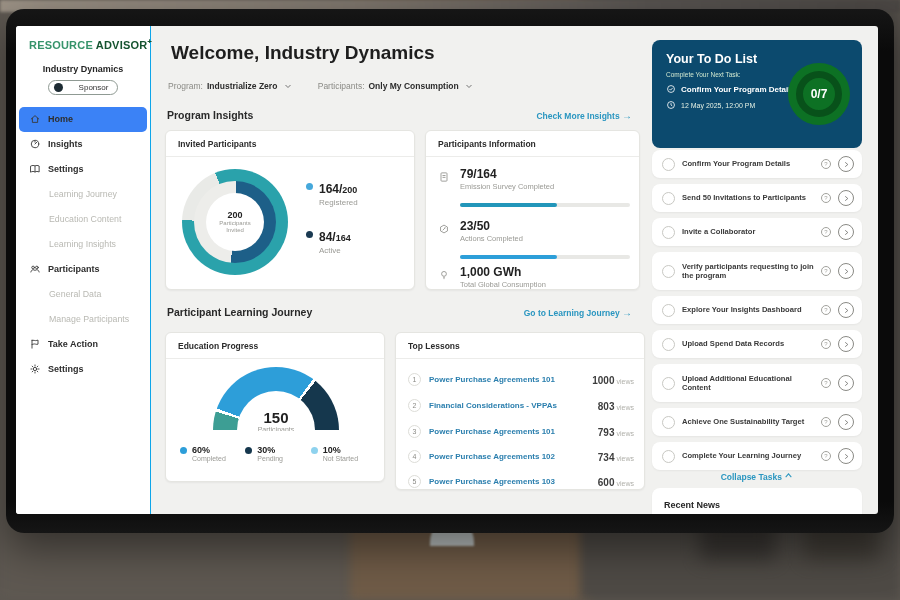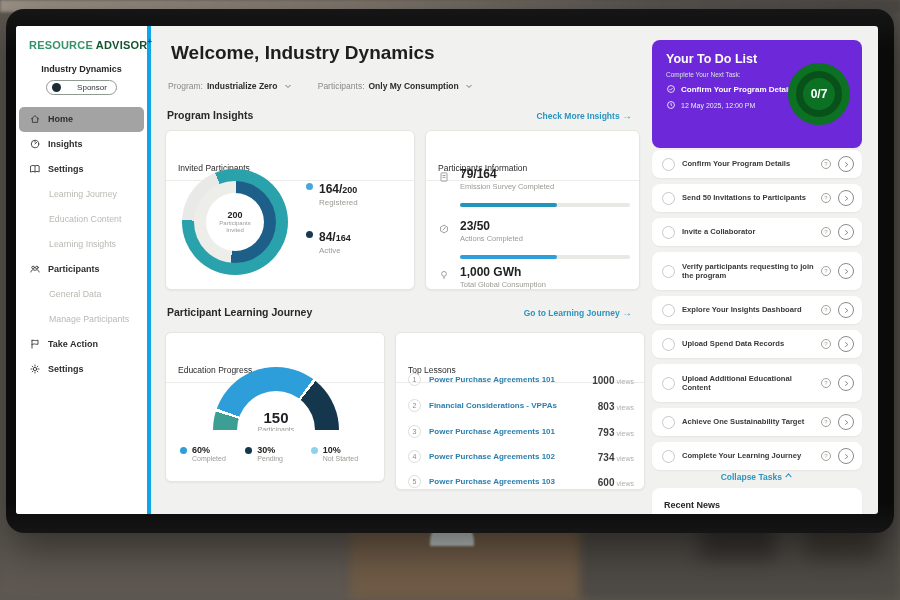--- a/index.html
+++ b/index.html
@@ -19,46 +19,46 @@
               border-radius:50% 50% 0 0 / 85% 85% 0 0; filter:blur(1px); }
 
   
   .monitor { position:absolute; left:6px; top:9px; width:888px; height:524px; background:#0c0c0c;
              border-radius:18px; box-shadow:0 16px 40px rgba(0,0,0,.45);
              background:linear-gradient(180deg,#161616,#0a0a0a 8%,#0a0a0a 94%,#151515); }
   .screen  { position:absolute; left:10px; top:17px; width:862px; height:488px; background:#f1f1ef;
              border-radius:3px; overflow:hidden; }
 
   
-  .sidebar { position:absolute; left:0; top:0; width:135px; height:100%; background:#fff; border-right:4px solid #0ea5e9; }
+  .sidebar { position:absolute; left:0; top:0; width:135px; height:100%; background:#fff; border-right:1px solid #0ea5e9; }
   .logo { margin:11px 0 0 13px; font-size:11px; font-weight:bold; letter-spacing:.2px; white-space:nowrap; }
   .logo .p1 { color:#35936a; } .logo .p2 { color:#14532f; } .logo sup { color:#14532f; font-size:8px; }
   .org { margin-top:13px; text-align:center; font-size:9px; font-weight:bold; color:#252525; }
   .badge { margin:6px auto 0; width:max-content; display:flex; align-items:center; gap:16px;
            border:1px solid #8f9a93; border-radius:11px; padding:2px 9px 2px 5px; font-size:8px; color:#333; background:#fff;justify-content:space-between; }
   .badge-dot { width:9px; height:9px; border-radius:50%; background:#1d2b33; display:inline-block; }
   .nav { margin-top:12px; }
   .nav-item { height:25px; display:flex; align-items:center; gap:7px; padding:0 6px 0 13px;
               font-size:9px; font-weight:bold; color:#2e2e2e; cursor:default; white-space:nowrap; }
   .nav-item.sub { padding-left:33px; color:#b9b9b3; font-weight:normal; font-size:8.8px; }
-  .nav-item.active { background:#a3a3a3; border-radius:5px; margin:0 3px; padding-left:10px; }
+  .nav-item.active { background:#3b82f6; border-radius:5px; margin:0 3px; padding-left:10px; }
   .ic { width:12px; height:12px; flex:0 0 auto; stroke:#3a3a3a; fill:none; stroke-width:1.2; stroke-linecap:round; stroke-linejoin:round; }
 
   
   .abs { position:absolute; }
   .page-title { left:155px; top:16px; font-size:19px; font-weight:bold; color:#1e1e1e; }
   .filters { left:152px; top:55px; display:flex; gap:26px; font-size:8.5px; color:#8b8b86; align-items:center; }
   .filters .fval { color:#2c2c2c; font-weight:bold; margin-left:4px; }
   .chev { width:8px; height:8px; stroke:#555; fill:none; stroke-width:1.6; margin-left:4px; vertical-align:-1px; }
   .sec-head { font-size:10.5px; font-weight:bold; color:#292929; }
   .sec-link { font-size:8.5px; font-weight:bold; color:#2a96c0; text-align:right; cursor:pointer; }
   .sec-link .arr { font-size:10px; }
 
   .card { position:absolute; background:#fff; border:1px solid #e5e5e1; border-radius:6px; box-shadow:0 1px 2px rgba(0,0,0,.05); }
-  .card-title { height:26px; line-height:26px; padding:0 12px; font-size:8.5px; font-weight:normal; color:#2b2b2b; border-bottom:1px solid #ececea;margin-top:24px; }
+  .card-title { height:26px; line-height:26px; padding:0 12px; font-size:8.5px; font-weight:bold; color:#2b2b2b; border-bottom:1px solid #ececea; }
 
   
   .donut { position:absolute; left:16px; top:38px; width:106px; height:106px; border-radius:50%;
            background:conic-gradient(from 338deg,#2aa2ab 0deg 294deg,#e9eae7 294deg 360deg); }
   .donut-in { position:absolute; left:12px; top:12px; width:82px; height:82px; border-radius:50%;
            background:conic-gradient(from 2deg,#1d5f88 0deg 184deg,#ededea 184deg 360deg); }
   .donut-hole { position:absolute; left:12px; top:12px; width:58px; height:58px; border-radius:50%; background:#fff;
            display:flex; flex-direction:column; align-items:center; justify-content:center; text-align:center; }
   .donut-hole .dv { font-size:9px; font-weight:bold; color:#222; }
   .donut-hole .dl { font-size:6px; color:#9a9a95; line-height:1.25; }
@@ -92,21 +92,21 @@
 
   
   .lesson { position:absolute; left:12px; width:226px; height:20px; display:flex; align-items:center; gap:8px; }
   .lesson .rank { width:13px; height:13px; border:1px solid #ddddd8; border-radius:50%; font-size:7px; color:#8a8a85;
                   display:flex; align-items:center; justify-content:center; flex:0 0 auto; }
   .lesson .lt { flex:1; font-size:8px; font-weight:bold; color:#2b7fae; cursor:pointer; white-space:nowrap; overflow:hidden; }
   .lesson .lvn { font-size:10px; font-weight:bold; color:#3d3d3d; }
   .lesson .lvs { font-size:7px; color:#b0b0aa; margin-left:2px; }
 
   
-  .todo-panel { position:absolute; left:636px; top:14px; width:210px; height:108px; background:#6d28d9; border-radius:8px;
+  .todo-panel { position:absolute; left:636px; top:14px; width:210px; height:108px; background:#0c4a6e; border-radius:8px;
                 color:#fff; padding:12px 12px 0 14px; }
   .todo-panel .tt { font-size:12.5px; font-weight:bold; }
   .todo-panel .ts { font-size:6.5px; color:#cfe7cf; margin-top:5px; }
   .todo-row { display:flex; align-items:center; gap:5px; margin-top:6px; font-size:8px; font-weight:bold; }
   .todo-row.small { font-size:7px; font-weight:normal; color:#e4f1e4; }
   .wic { width:10px; height:10px; stroke:#fff; fill:none; stroke-width:1.3; flex:0 0 auto; }
   .counter { position:absolute; right:12px; top:23px; width:62px; height:62px; border-radius:50%; background:#0d7124;
              display:flex; align-items:center; justify-content:center; }
   .counter-ring { width:46px; height:46px; border-radius:50%; border:7px solid #08511a;
                   display:flex; align-items:center; justify-content:center; }

